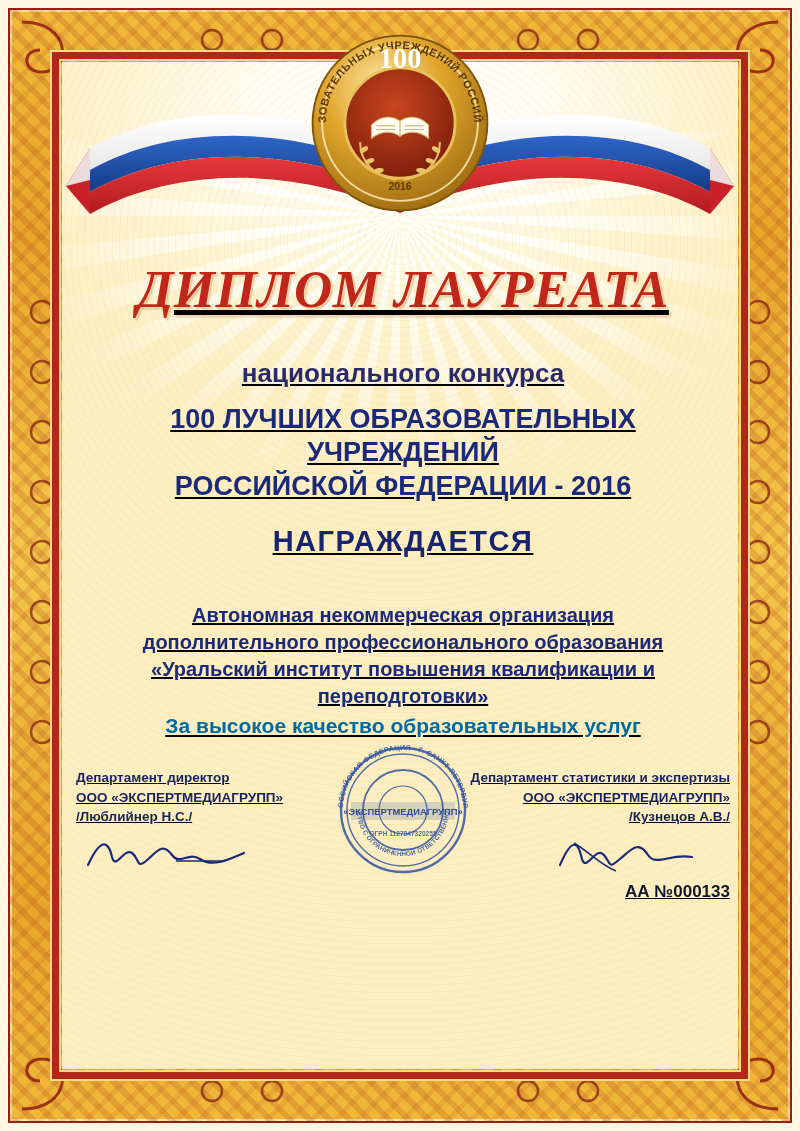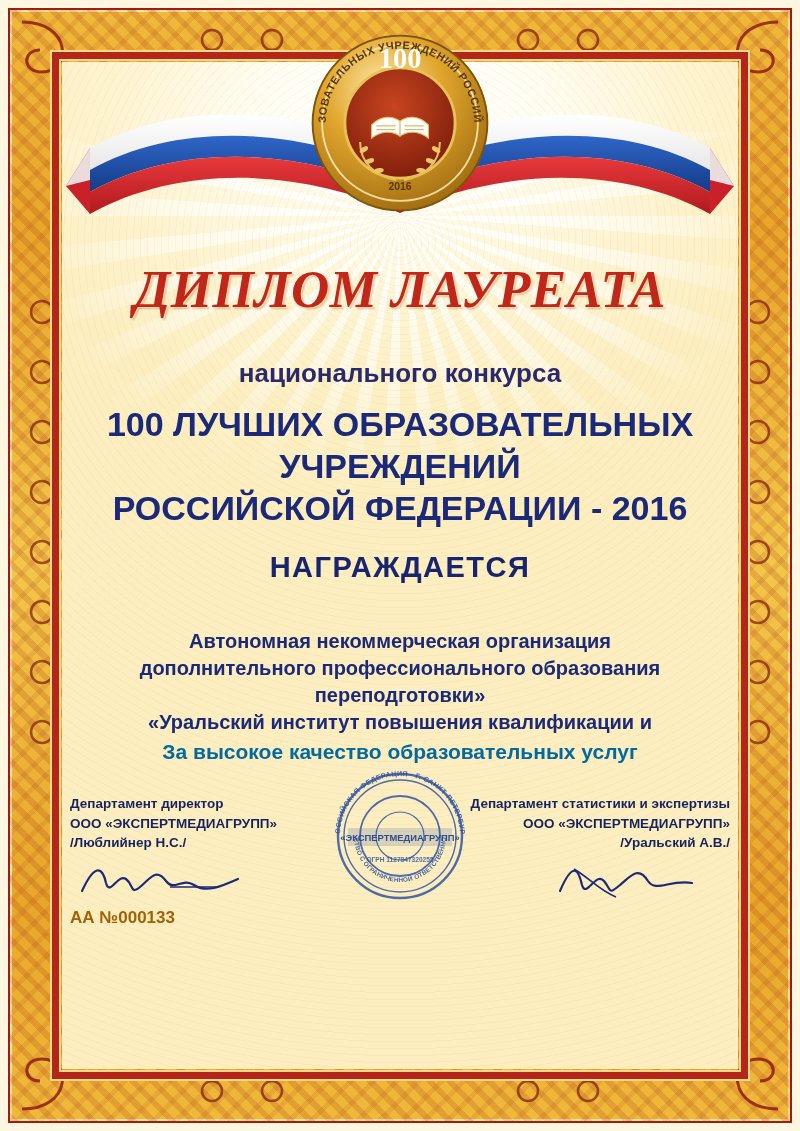--- a/index.html
+++ b/index.html
@@ -88,24 +88,25 @@
     position: absolute;
     left: 50%;
     top: 28px;
     width: 190px;
     height: 190px;
     transform: translateX(-50%);
     z-index: 3;
   }
   .content {
     position: absolute;
-    left: 70px;
+    left: 76px;
     right: 70px;
     top: 262px;
     text-align: center;
+    text-decoration: underline;
   }
 
   .title-main {
     font-family: "Liberation Serif", serif;
     font-weight: bold;
     font-style: italic;
     font-size: 53px;
     letter-spacing: 0.5px;
     color: #c0271a;
     text-shadow: 1px 1px 0 #f7d9a0, 2px 2px 2px rgba(120,30,10,0.25);
@@ -113,21 +114,21 @@
     line-height: 1.05;
   }
   .subtitle {
     font-size: 26px;
     font-weight: bold;
     color: #2a2a6a;
     margin-bottom: 14px;
     margin-top: 40px;
   }
   .contest-name {
-    font-size: 34px;
+    font-size: 27px;
     font-weight: bold;
     color: #1b2a78;
     line-height: 1.24;
     margin-bottom: 22px;
   }
   .awarded-label {
     font-size: 29px;
     font-weight: bold;
     color: #18256e;
     letter-spacing: 1.5px;
@@ -181,22 +182,22 @@
     top: -28px;
     transform: translateX(-50%);
     width: 140px;
     height: 140px;
     z-index: 4;
   }
   .serial {
     margin-top: 2px;
     font-size: 17px;
     font-weight: bold;
-    color: #a16207;
-    text-align: left;
+    color: #0f172a;
+    text-align: right;
   }
 </style>
 </head>
 <body>
 
 <div class="page">
 
   <div class="border-outer"></div>
   <div class="border-pattern"></div>
 
@@ -333,42 +334,42 @@
       <div>100 ЛУЧШИХ ОБРАЗОВАТЕЛЬНЫХ</div>
       <div>УЧРЕЖДЕНИЙ</div>
       <div>РОССИЙСКОЙ ФЕДЕРАЦИИ - 2016</div>
     </div>
 
     <div class="awarded-label">НАГРАЖДАЕТСЯ</div>
 
     <div class="recipient">
       <div>Автономная некоммерческая организация</div>
       <div>дополнительного профессионального образования</div>
+      <div>«Уральский институт повышения квалификации и</div>
       <div>переподготовки»</div>
-      <div>«Уральский институт повышения квалификации и</div>
     </div>
 
     <div class="reason">За высокое качество образовательных услуг</div>
 
     <div class="sign-row">
 
       <div class="sign-col left">
         <div>Департамент директор</div>
         <div>ООО «ЭКСПЕРТМЕДИАГРУПП»</div>
         <div>/Люблийнер Н.С./</div>
         <svg class="sig-scribble" viewBox="0 0 200 44">
           <path d="M12,34 C24,8 32,8 36,26 C40,40 48,16 56,22 C64,28 60,38 70,30 C80,22 86,10 96,24 C104,35 112,20 124,28 C136,36 150,30 168,22" fill="none" stroke="#1b2a78" stroke-width="2.2" stroke-linecap="round"></path>
           <path d="M100,30 L148,30" fill="none" stroke="#1b2a78" stroke-width="1.6"></path>
         </svg>
       </div>
 
       <div class="sign-col right">
         <div>Департамент статистики и экспертизы</div>
         <div>ООО «ЭКСПЕРТМЕДИАГРУПП»</div>
-        <div>/Уральский А.В./</div>
+        <div>/Кузнецов А.В./</div>
         <svg class="sig-scribble" viewBox="0 0 200 44">
           <path d="M30,34 C42,6 48,10 52,28 C56,42 66,14 74,24 C82,34 78,38 90,28 C100,20 108,8 118,24 C126,36 140,22 162,26" fill="none" stroke="#1b2a78" stroke-width="2.2" stroke-linecap="round"></path>
           <path d="M44,12 C58,20 70,34 86,40" fill="none" stroke="#1b2a78" stroke-width="1.6"></path>
         </svg>
       </div>
 
       <svg class="stamp" viewBox="0 0 140 140">
         <defs>
           <path id="stampOuter" d="M70,70 m-60,0 a60,60 0 1,1 120,0" fill="none"></path>
           <path id="stampInnerBot" d="M70,70 m-46,0 a46,46 0 1,0 92,0" fill="none"></path>

